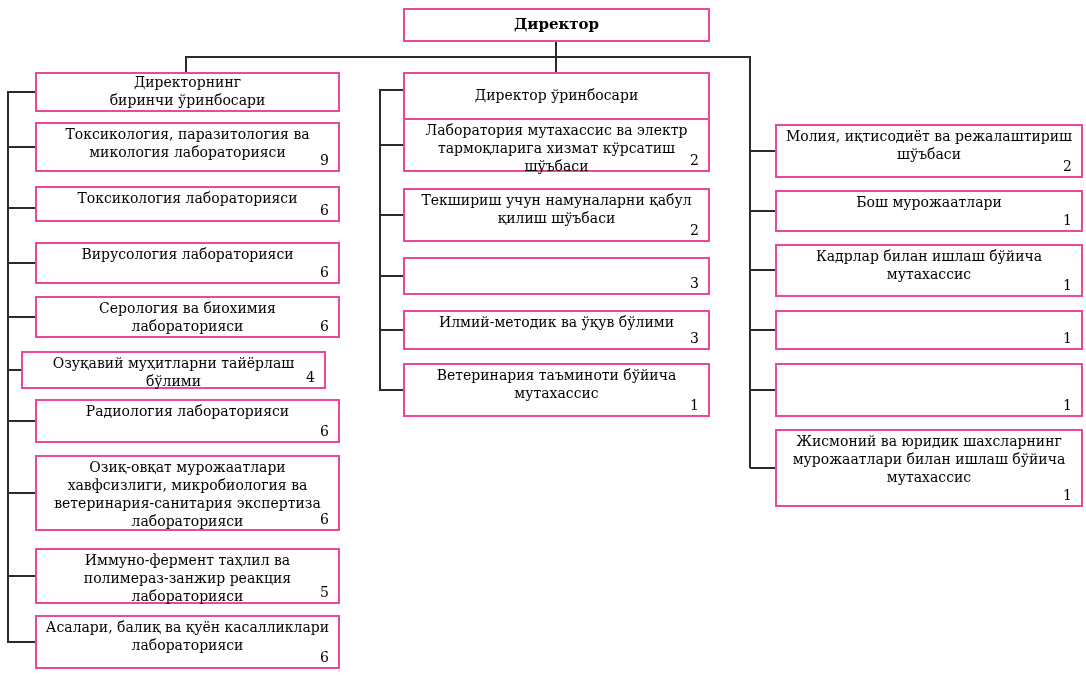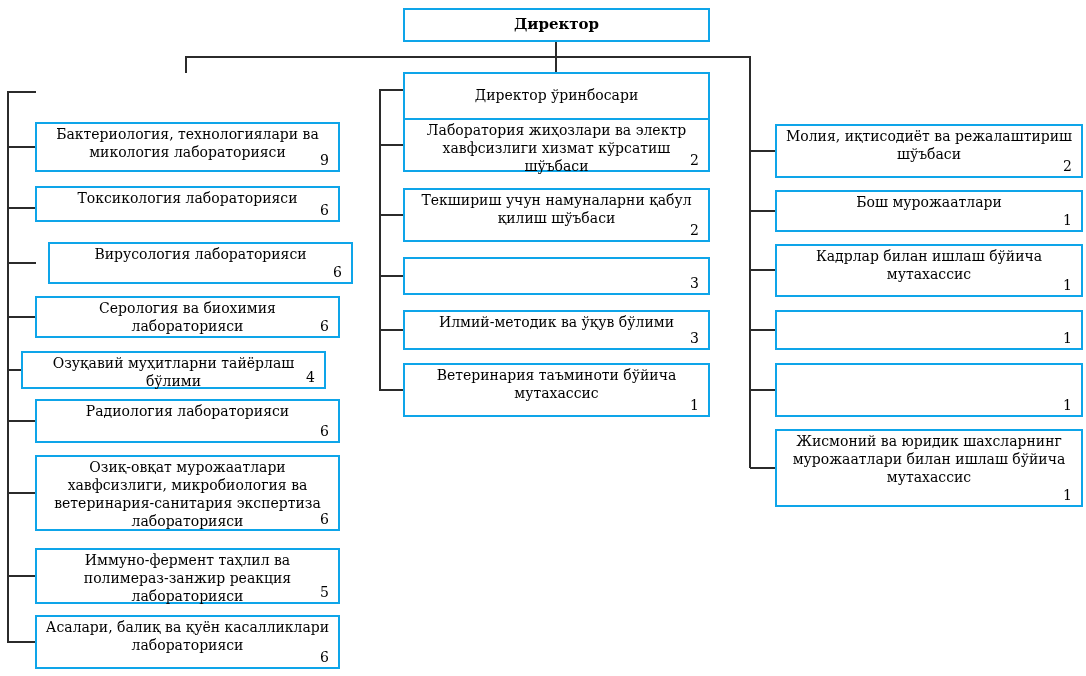--- a/index.html
+++ b/index.html
@@ -10,21 +10,21 @@
     background: #ffffff;
     font-family: "DejaVu Serif", "Liberation Serif", serif;
     color: #000000;
     overflow: hidden;
   }
   .wires { position: absolute; left: 0; top: 0; }
   .wires line { stroke: #2b2b2b; stroke-width: 2; shape-rendering: crispEdges; }
   .box {
     position: absolute;
     box-sizing: border-box;
-    border: 2px solid #0ea5e9;
+    border: 2px solid #ec4899;
     background: #ffffff;
     display: flex;
     align-items: flex-start;
     justify-content: center;
     text-align: center;
     font-size: 14px;
     line-height: 1.28;
     padding: 2px 6px 2px 6px;
   }
   .box.center { align-items: center; }
@@ -76,30 +76,34 @@
     <line x1="750" y1="270" x2="776" y2="270"></line>
     <line x1="750" y1="330" x2="776" y2="330"></line>
     <line x1="750" y1="390" x2="776" y2="390"></line>
     <line x1="750" y1="468" x2="776" y2="468"></line>
   </svg>
 
   <div class="box center bold" style="left:403px;top:8px;width:307px;height:34px">
     <span class="lbl">Директор</span>
   </div>
 
+  <div class="box center" style="left:35px;top:72px;width:305px;height:40px">
+    <span class="lbl">Директорнинг
+биринчи ўринбосари</span>
+  </div>
 
   <div class="box" style="left:35px;top:122px;width:305px;height:50px">
-    <span class="lbl">Бактериология, технологиялари ва микология лабораторияси</span>
+    <span class="lbl">Токсикология, паразитология ва микология лабораторияси</span>
     <span class="count">9</span>
   </div>
   <div class="box" style="left:35px;top:186px;width:305px;height:36px">
     <span class="lbl">Токсикология лабораторияси</span>
     <span class="count">6</span>
   </div>
-  <div class="box" style="left:48px;top:242px;width:305px;height:42px">
+  <div class="box" style="left:35px;top:242px;width:305px;height:42px">
     <span class="lbl">Вирусология лабораторияси</span>
     <span class="count">6</span>
   </div>
   <div class="box" style="left:35px;top:296px;width:305px;height:42px">
     <span class="lbl">Серология ва биохимия лабораторияси</span>
     <span class="count">6</span>
   </div>
   <div class="box" style="left:21px;top:351px;width:305px;height:38px">
     <span class="lbl">Озуқавий муҳитларни тайёрлаш бўлими</span>
     <span class="count">4</span>
@@ -119,21 +123,21 @@
   <div class="box" style="left:35px;top:615px;width:305px;height:54px">
     <span class="lbl">Асалари, балиқ ва қуён касалликлари лабораторияси</span>
     <span class="count">6</span>
   </div>
 
   <div class="box center" style="left:403px;top:72px;width:307px;height:48px">
     <span class="lbl">Директор ўринбосари</span>
   </div>
 
   <div class="box" style="left:403px;top:118px;width:307px;height:54px">
-    <span class="lbl">Лаборатория жиҳозлари ва электр хавфсизлиги хизмат кўрсатиш шўъбаси</span>
+    <span class="lbl">Лаборатория мутахассис ва электр тармоқларига хизмат кўрсатиш шўъбаси</span>
     <span class="count">2</span>
   </div>
   <div class="box" style="left:403px;top:188px;width:307px;height:54px">
     <span class="lbl">Текшириш учун намуналарни қабул қилиш шўъбаси</span>
     <span class="count">2</span>
   </div>
   <div class="box" style="left:403px;top:257px;width:307px;height:38px">
     <span class="count">3</span>
   </div>
   <div class="box" style="left:403px;top:310px;width:307px;height:40px">

